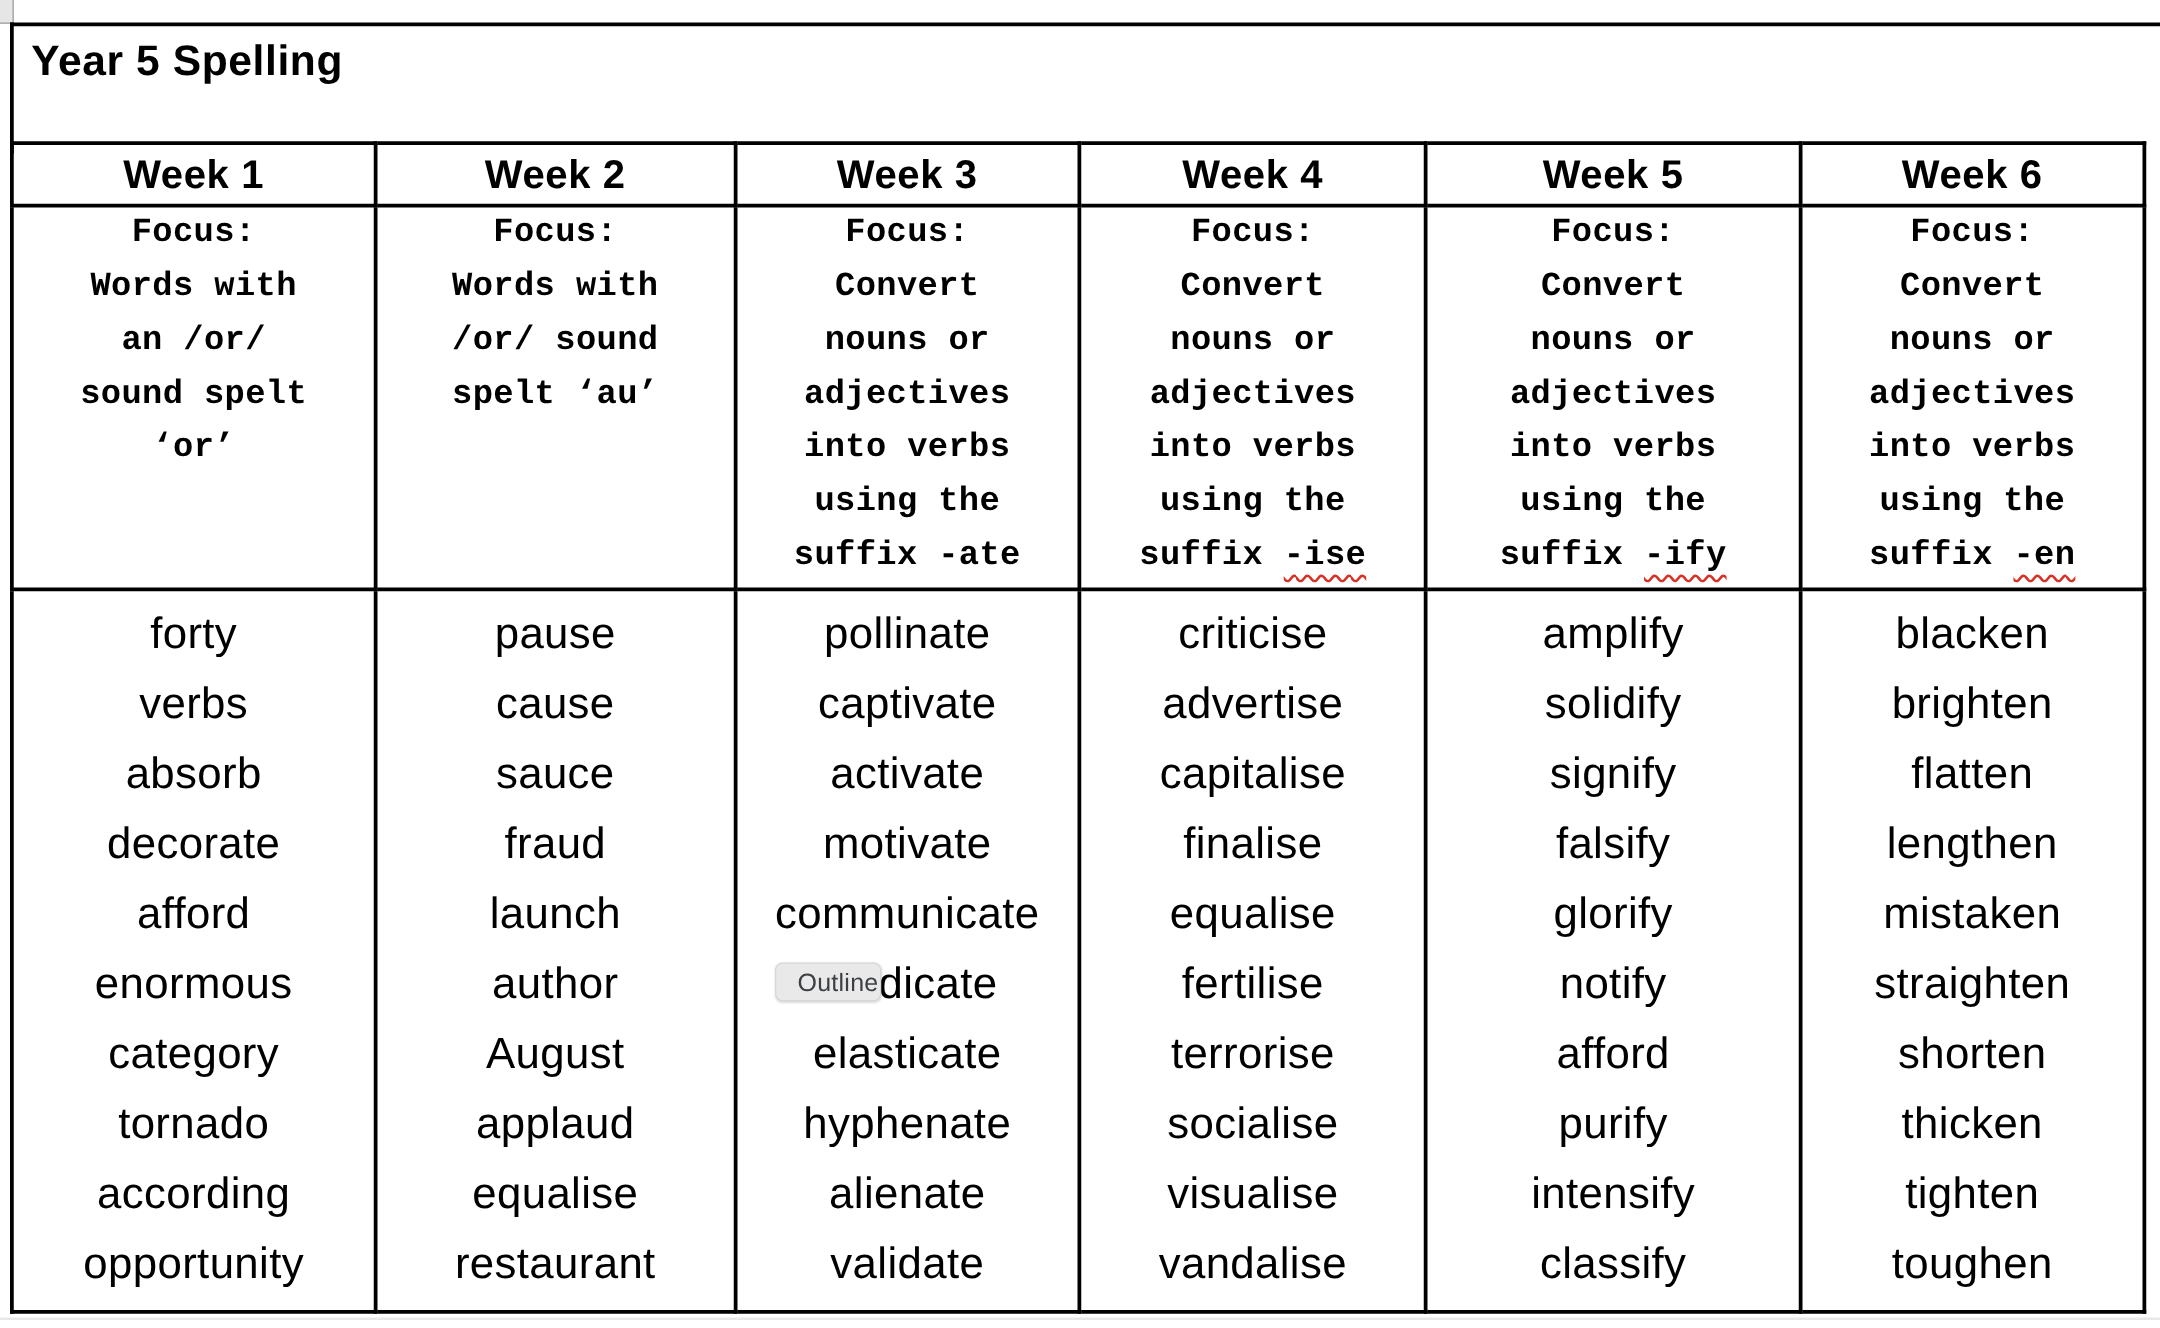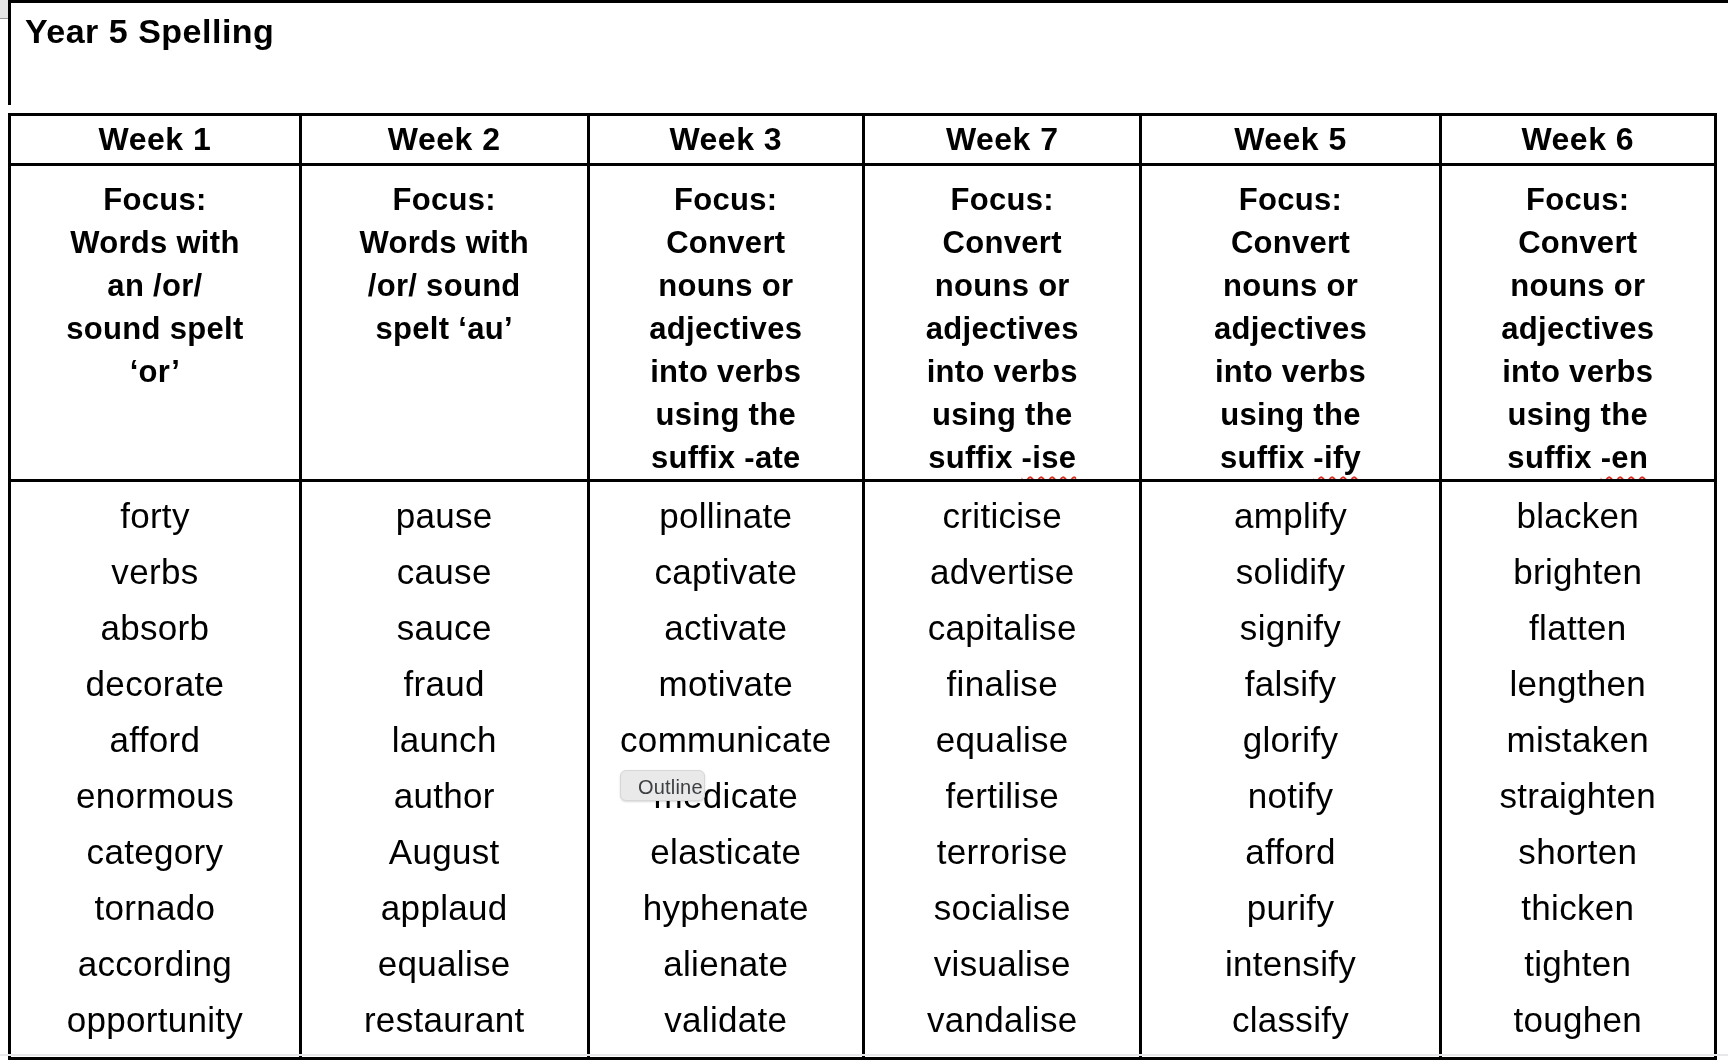--- a/index.html
+++ b/index.html
@@ -14,21 +14,21 @@
   .page { position: absolute; inset: 0; background: #fff; }
 
   
   .corner-artifact {
     position: absolute; left: 0; top: 0; width: 11px; height: 19px;
     background: #e6e6e6; border-right: 1px solid #9a9a9a; border-bottom: 1px solid #9a9a9a;
   }
 
   
   .title-box {
-    position: absolute; left: 8px; top: 0; width: 1720px; height: 105px;
+    position: absolute; left: 8px; top: 18px; width: 1720px; height: 105px;
     border-top: 3px solid #000; border-left: 3px solid #000;
     padding: 5px 0 0 14px;
     font-size: 34px; font-weight: bold; line-height: 46px;
     letter-spacing: 0.5px;
   }
 
   table.spelling-table {
     position: absolute; left: 8px; top: 113px;
     width: 1709px;
     border-collapse: collapse; table-layout: fixed;
@@ -40,23 +40,24 @@
   }
   td.week-cell {
     height: 50px;
     font-size: 32px; font-weight: bold;
     vertical-align: middle;
     letter-spacing: 0.5px;
   }
   td.focus-cell {
     height: 307px;
     vertical-align: top;
-    font-size: 31px; font-weight: bold; line-height: 43px;
-    padding-top: 12px;
+    font-size: 27px; font-weight: bold; line-height: 43px;
+    padding-top: 0;
     letter-spacing: 0.3px;
+    font-family: Liberation Mono, monospace;
   }
   td.words-cell {
     height: 578px;
     vertical-align: top;
     font-size: 35px; line-height: 56px;
     padding-top: 6px;
     letter-spacing: 0.3px;
   }
   .focus-line, .word-line { white-space: nowrap; }
 
@@ -96,21 +97,21 @@
   <div class="title-box">
     <div>Year 5 Spelling</div>
   </div>
 
   <table class="spelling-table">
     <tbody>
       <tr id="row-weeks">
           <td class="week-cell" style="width: 283px;">Week 1</td>
           <td class="week-cell" style="width: 280px; text-align: center;">Week 2</td>
           <td class="week-cell" style="width: 268px; text-align: center;">Week 3</td>
-          <td class="week-cell" style="width: 270px;">Week 7</td>
+          <td class="week-cell" style="width: 270px;">Week 4</td>
           <td class="week-cell" style="width: 291px;">Week 5</td>
           <td class="week-cell" style="width: 268px;">Week 6</td>
         </tr>
       <tr id="row-focus">
           <td class="focus-cell">
             <div class="focus-line">Focus:</div>
             <div class="focus-line">Words with</div>
             <div class="focus-line">an /or/</div>
             <div class="focus-line">sound spelt</div>
             <div class="focus-line">‘or’</div>

